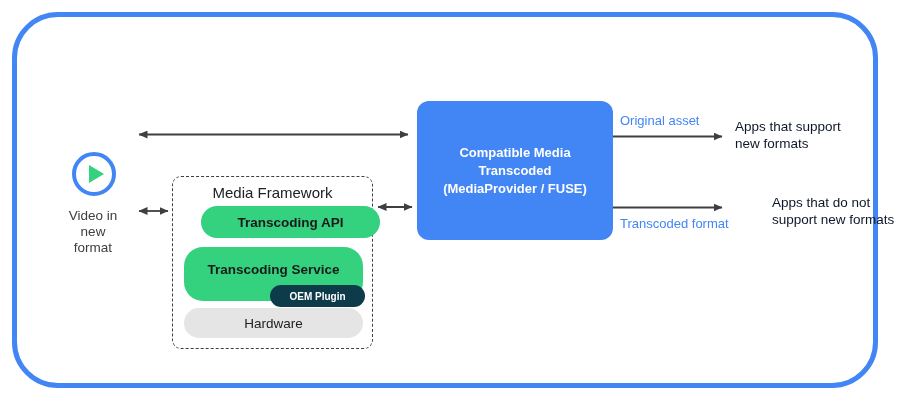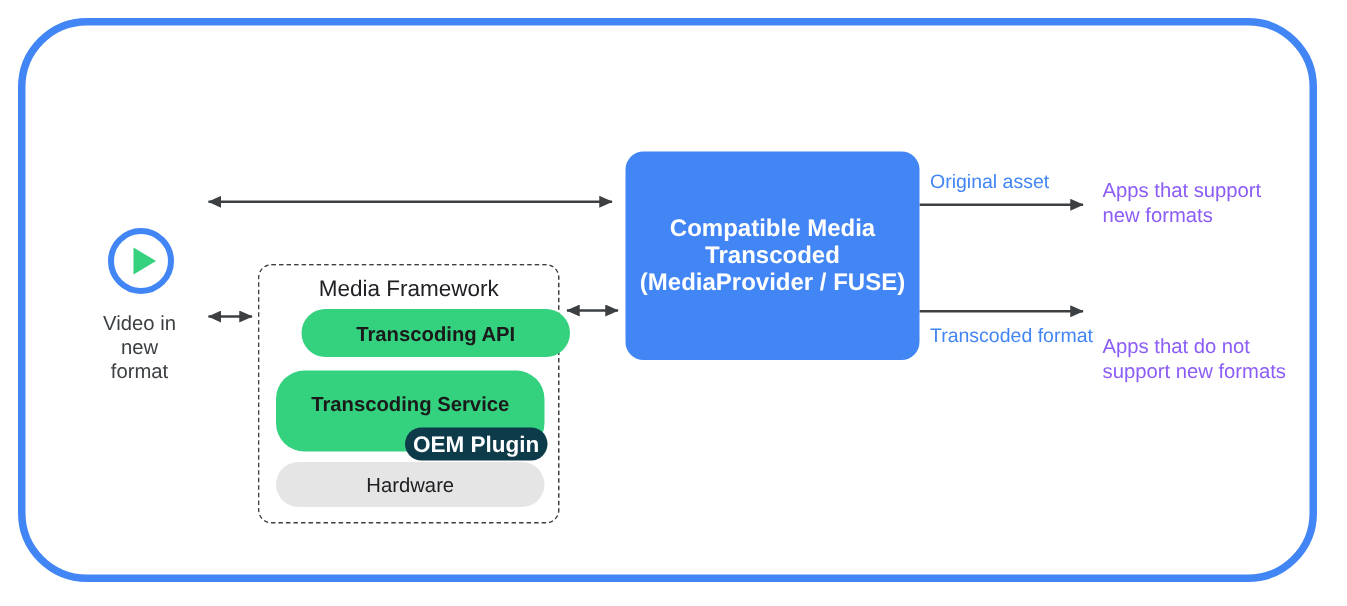--- a/index.html
+++ b/index.html
@@ -120,21 +120,21 @@
   }
 
   #oem-plugin {
     left: 97px;
     top: 108px;
     width: 95px;
     height: 22px;
     border-radius: 11px;
     background: #0D3B4A;
     color: #ffffff;
-    font-size: 15px;
+    font-size: 10px;
     font-weight: bold;
   }
 
   #hardware {
     left: 11px;
     top: 131px;
     width: 179px;
     height: 30px;
     border-radius: 15px;
     background: #e5e5e5;
@@ -150,46 +150,46 @@
     width: 196px;
     height: 139px;
     border-radius: 12px;
     background: #4285F4;
     display: flex;
     align-items: center;
     justify-content: center;
   }
   #cmt-box-label {
     color: #ffffff;
-    font-size: 16px;
+    font-size: 13px;
     font-weight: bold;
     line-height: 18px;
     text-align: center;
     padding: 0 8px;
   }
 
   
   .asset-label {
     position: absolute;
     font-size: 13px;
     color: #4285F4;
     white-space: nowrap;
   }
   #original-asset-label { left: 620px; top: 113px; }
   #transcoded-asset-label { left: 620px; top: 216px; }
 
   .apps-label {
     position: absolute;
     font-size: 13.5px;
-    color: #8b5cf6;
+    color: #0f172a;
     line-height: 17px;
     white-space: nowrap;
   }
   #apps-support-label { left: 735px; top: 118px; }
-  #apps-nosupport-label { left: 735px; top: 194px; margin-top: 28px; }
+  #apps-nosupport-label { left: 772px; top: 194px; }
 </style>
 </head>
 <body>
 
 <div id="canvas">
 
   <div id="outer-frame"></div>
 
   <svg id="arrow-layer" viewBox="0 0 898 404" width="898" height="404">
     <defs>

